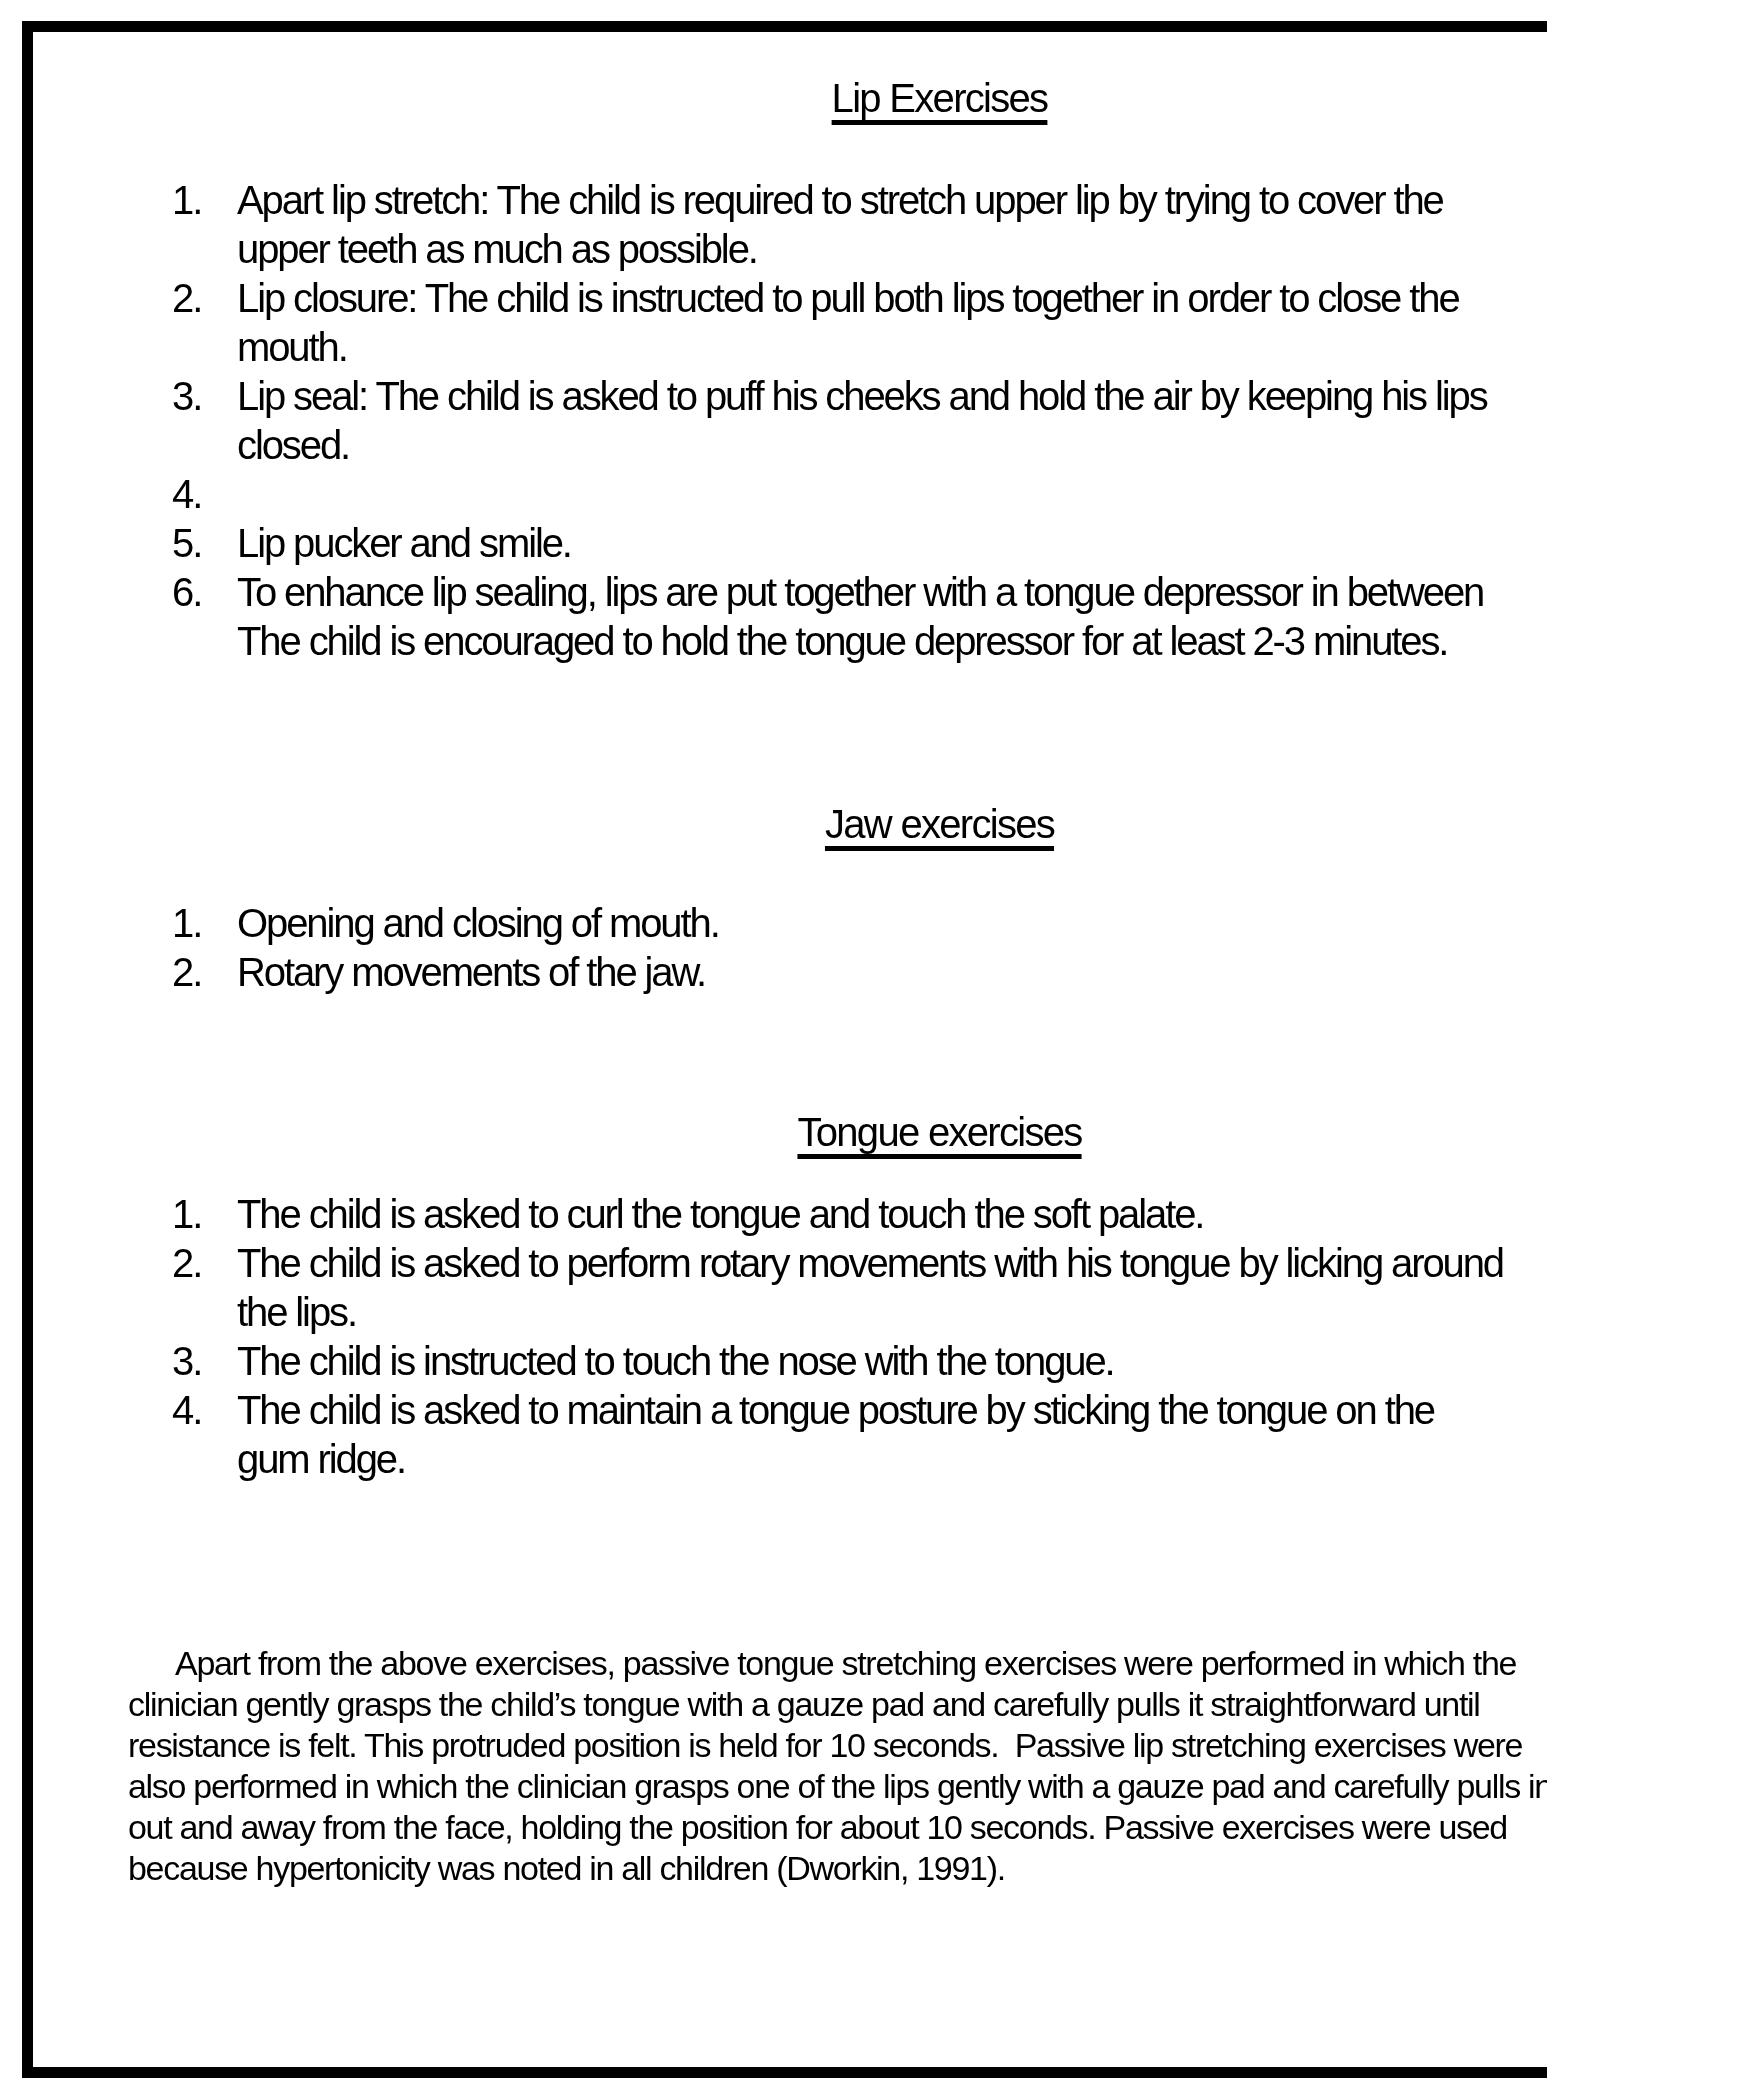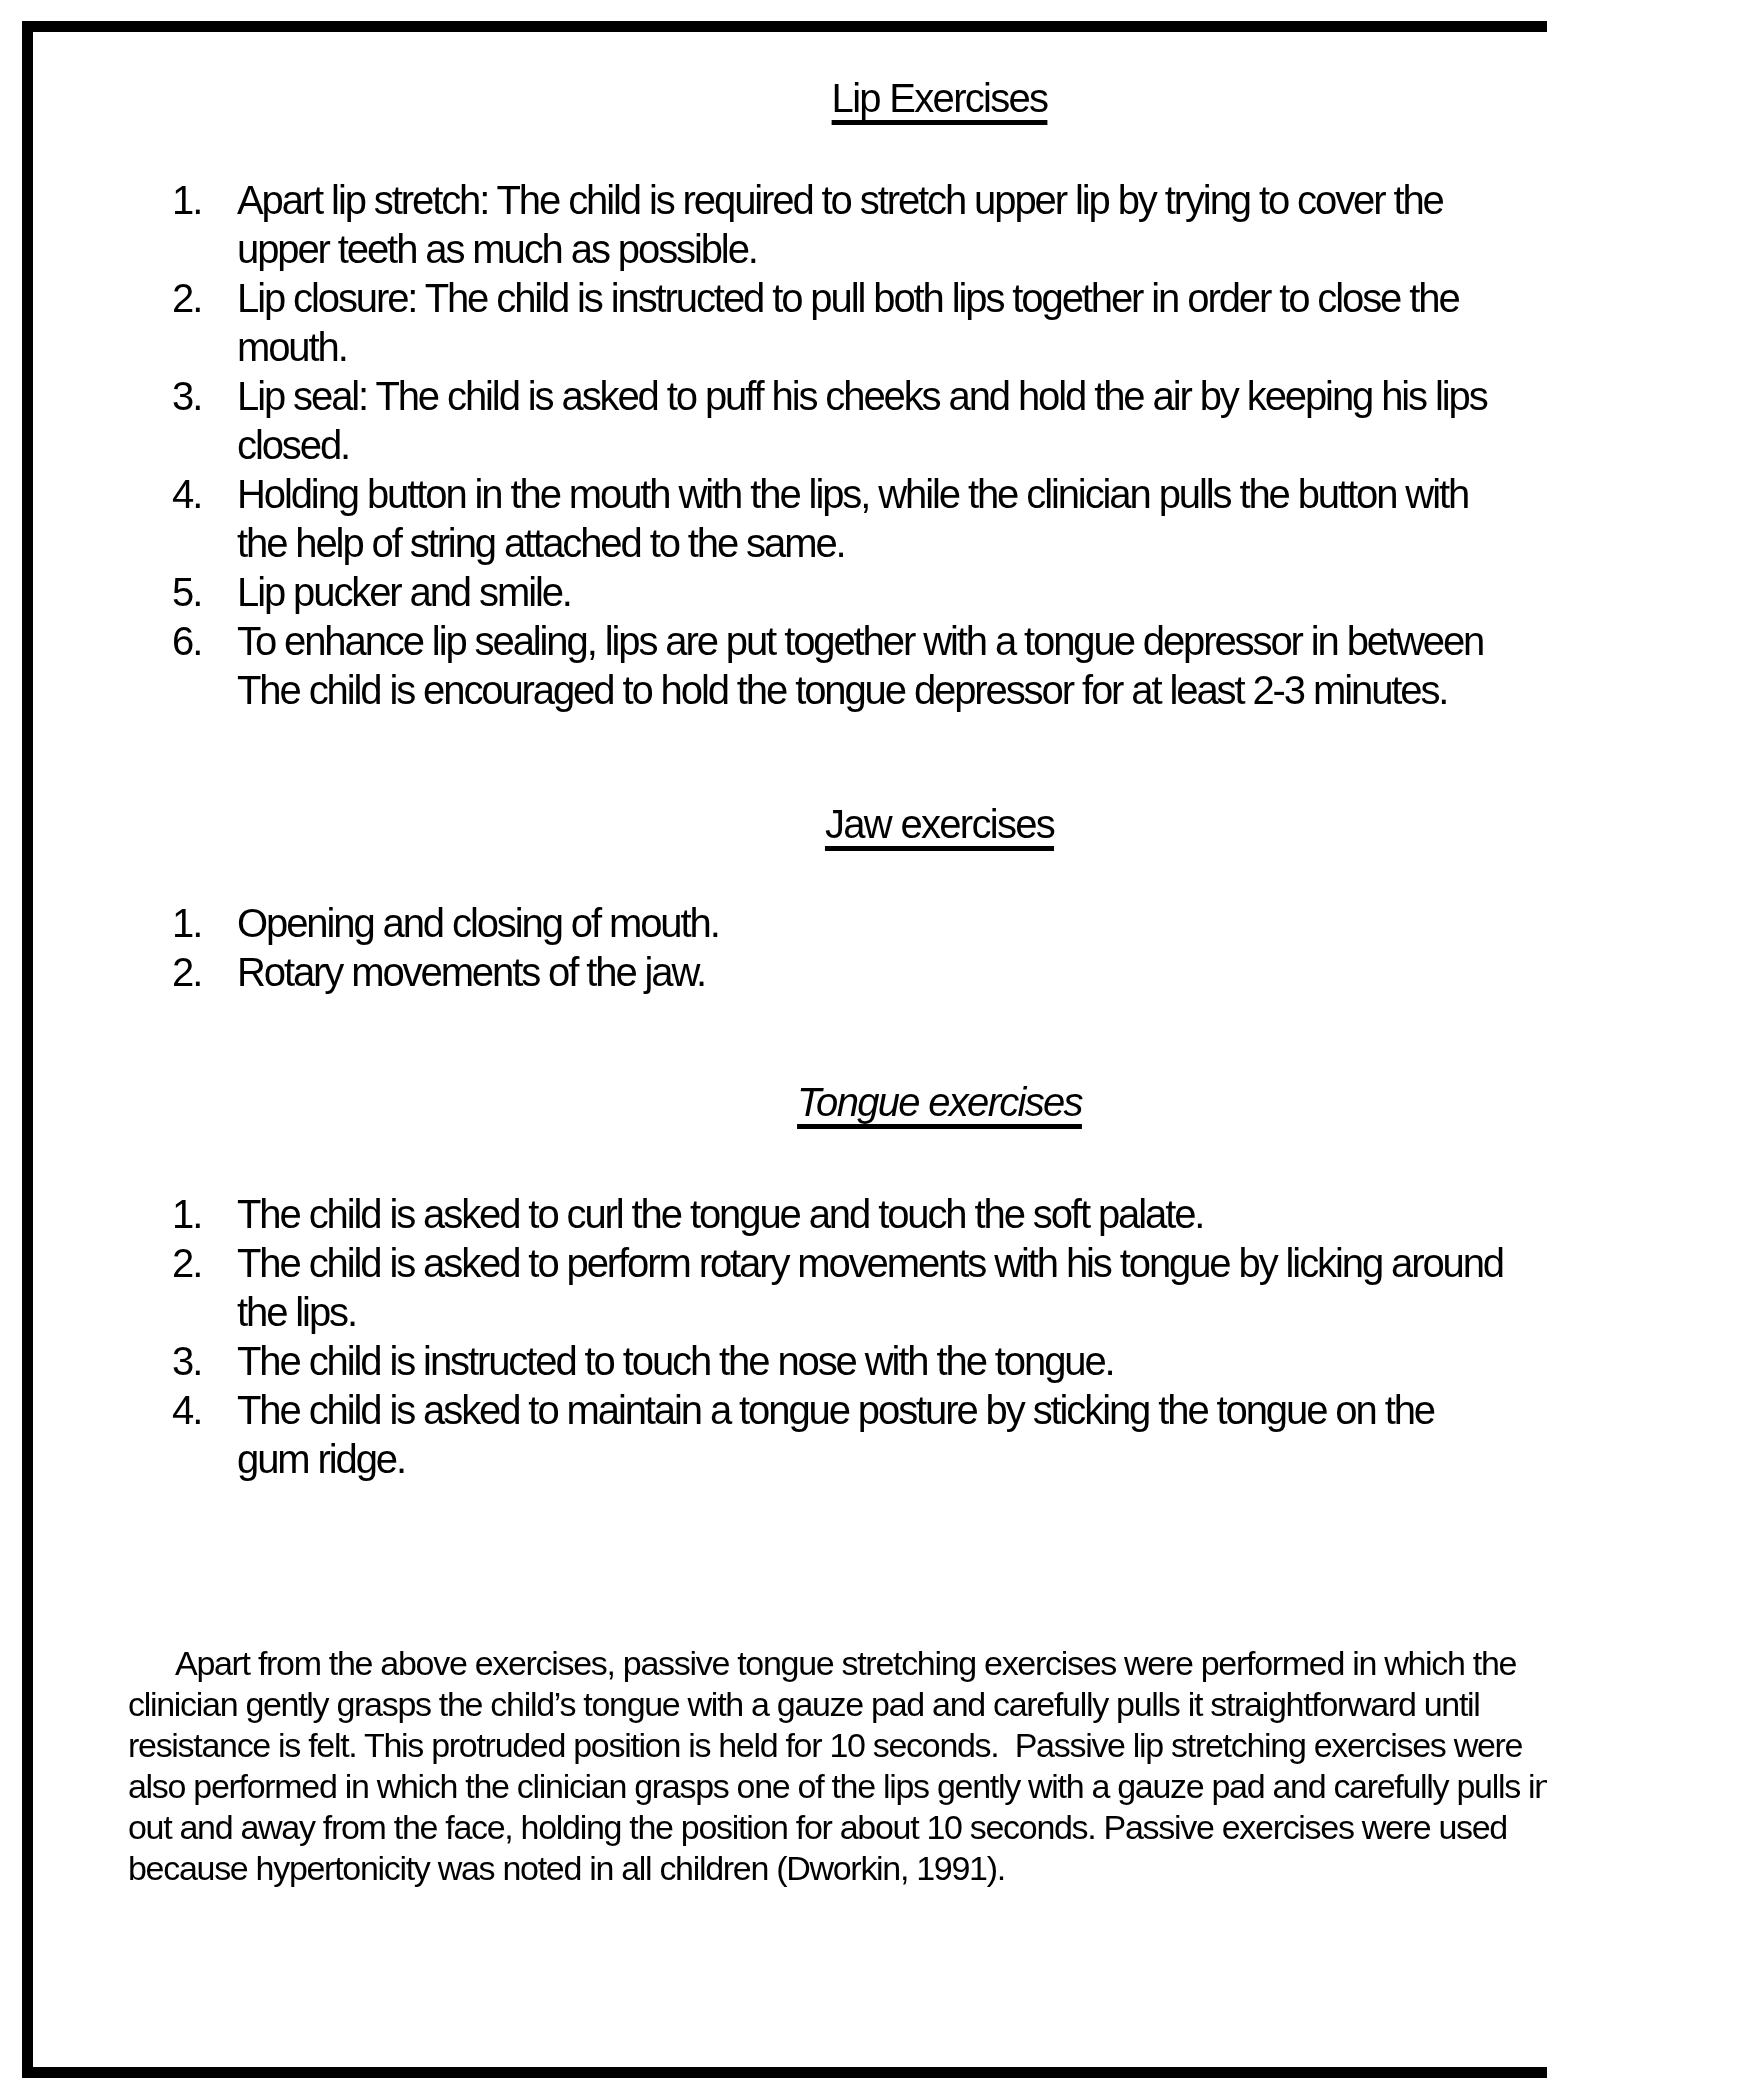--- a/index.html
+++ b/index.html
@@ -42,21 +42,21 @@
     line-height: 49px;
     letter-spacing: -2.1px;
   }
   .row { display: flex; align-items: flex-start; }
   .marker { flex: 0 0 65px; white-space: pre; }
   .txt { white-space: pre; }
   #title-lip    { top: 74px; }
   #list-lip     { top: 176px; }
   #title-jaw    { top: 800px; }
   #list-jaw     { top: 899px; }
-  #title-tongue { top: 1078px; font-style: italic; }
+  #title-tongue { top: 1108px; }
   #list-tongue  { top: 1190px; }
   .closing {
     position: absolute;
     left: 112px;
     top: 1627px;
     margin: 16px;
     font-size: 34px;
     line-height: 41px;
     letter-spacing: -1.3px;
     white-space: pre;
@@ -83,22 +83,20 @@
       <span class="txt">Lip closure: The child is instructed to pull both lips together in order to close the
 mouth.</span>
     </div>
     <div class="row">
       <span class="marker">3.</span>
       <span class="txt">Lip seal: The child is asked to puff his cheeks and hold the air by keeping his lips
 closed.</span>
     </div>
     <div class="row">
       <span class="marker">4.</span>
-      <span class="txt">Holding button in the mouth with the lips, while the clinician pulls the button with
-the help of string attached to the same.</span>
     </div>
     <div class="row">
       <span class="marker">5.</span>
       <span class="txt">Lip pucker and smile.</span>
     </div>
     <div class="row">
       <span class="marker">6.</span>
       <span class="txt">To enhance lip sealing, lips are put together with a tongue depressor in between
 The child is encouraged to hold the tongue depressor for at least 2-3 minutes.</span>
     </div>

